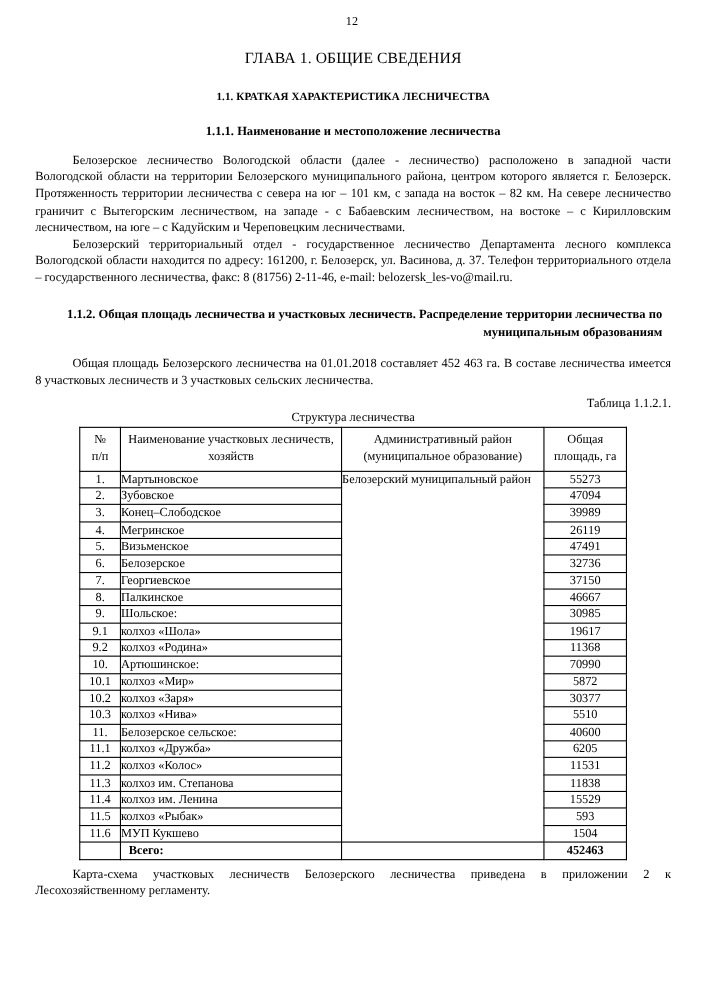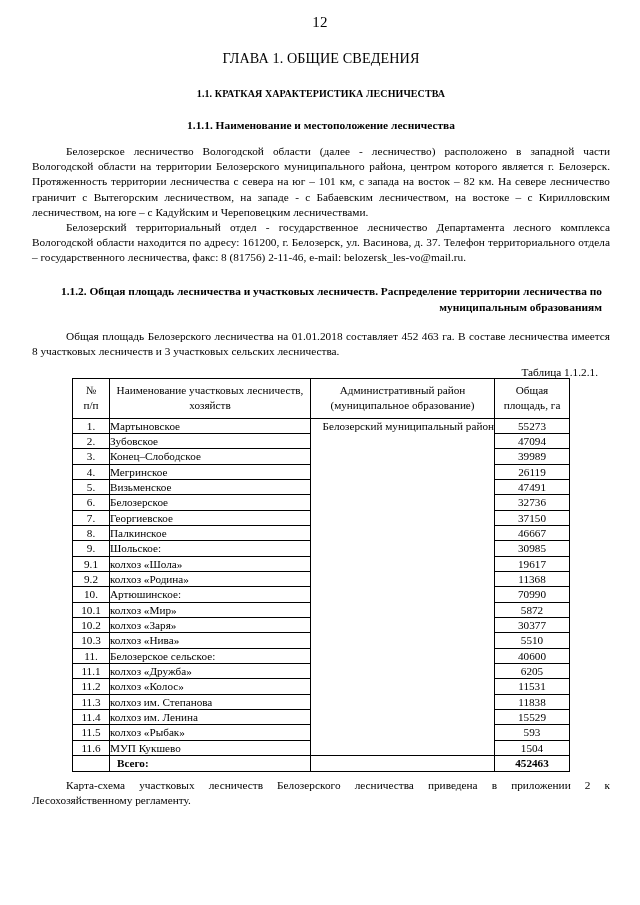--- a/index.html
+++ b/index.html
@@ -18,21 +18,21 @@
   }
   .page {
     position: relative;
     width: 640px;
     height: 905px;
     padding: 0;
     box-sizing: border-box;
   }
   .page-number {
     text-align: center;
-    font-size: 15px;
+    font-size: 11px;
     margin-top: 14px;
     margin-bottom: 0;
     letter-spacing: 0.2px;
   }
   .content {
     margin: 0 30px 0 32px;
   }
   h1.chapter-title {
     font-size: 14.2px;
     font-weight: normal;
@@ -72,21 +72,21 @@
   }
   p.first-para {
     margin-top: 13px;
   }
   p.after-heading {
     margin-top: 14px;
   }
   .table-label {
     text-align: right;
     font-size: 11.3px;
-    margin: 7px 12px 0 0;
+    margin: 7px 0 0 0;
   }
   .table-caption {
     text-align: center;
     font-size: 11.3px;
     margin: 1px 0 2px 0;
   }
   table.structure-table {
     border-collapse: collapse;
     width: 497px;
     margin: 0 auto;
@@ -119,21 +119,21 @@
     text-align: left;
     padding: 1px 4px 2px 7px;
     line-height: 1.28;
   }
   td.cell-area {
     text-align: center;
     padding: 1px 3px 2px 3px;
     line-height: 1.28;
   }
   td.cell-region {
-    text-align: right;
+    text-align: left;
     padding: 3px 6px 2px 6px;
     line-height: 1.34;
     vertical-align: top;
   }
   tr.total-row td {
     font-weight: bold;
   }
   tr.total-row td.cell-name {
     padding-left: 7px;
   }
@@ -159,20 +159,21 @@
     <p class="body-text first-para">Белозерское лесничество Вологодской области (далее - лесничество) расположено в западной части Вологодской области на территории Белозерского муниципального района, центром которого является г. Белозерск. Протяженность территории лесничества с севера на юг – 101 км, с запада на восток – 82 км. На севере лесничество граничит с Вытегорским лесничеством, на западе - с Бабаевским лесничеством,  на востоке – с Кирилловским лесничеством, на юге – с Кадуйским и Череповецким лесничествами.</p>
 
     <p class="body-text">Белозерский территориальный отдел - государственное лесничество Департамента лесного комплекса Вологодской области находится по адресу: 161200, г. Белозерск, ул. Васинова, д. 37. Телефон территориального отдела – государственного лесничества, факс: 8 (81756) 2-11-46, e-mail: belozersk_les-vo@mail.ru.</p>
 
     <h3 class="subsection-title-block">1.1.2. Общая площадь лесничества и участковых лесничеств. Распределение территории лесничества по муниципальным образованиям</h3>
 
     <p class="body-text after-heading">Общая площадь Белозерского лесничества на 01.01.2018 составляет 452 463  га. В составе лесничества имеется 8 участковых лесничеств и 3 участковых сельских лесничества.</p>
 
     <div class="table-label">Таблица 1.1.2.1.</div>
 
+    <div class="table-caption">Структура лесничества</div>
 
     <table class="structure-table">
       <colgroup>
         <col class="col-num">
         <col class="col-name">
         <col class="col-region">
         <col class="col-area">
       </colgroup>
       <thead>
         <tr>

